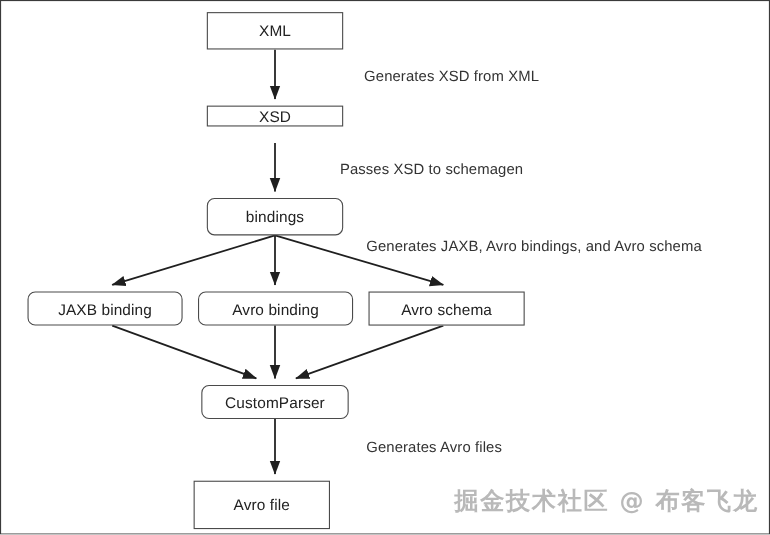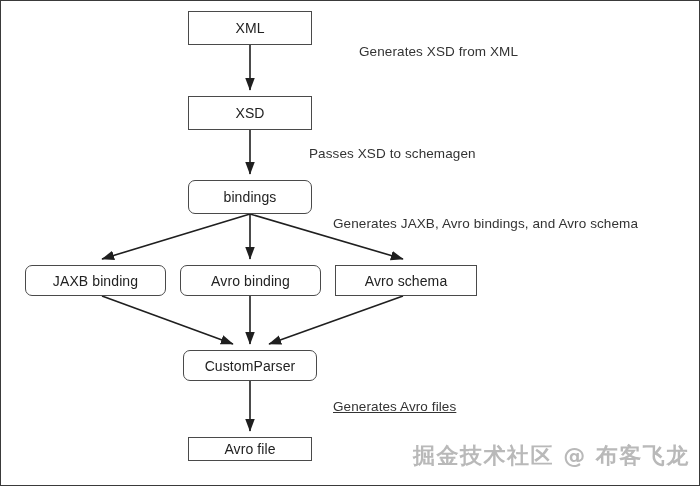--- a/index.html
+++ b/index.html
@@ -86,21 +86,21 @@
 
     <line x1="402" y1="295" x2="268" y2="343" stroke="#1f1f1f" stroke-width="1.6" marker-end="url(#arrowhead)"></line>
 
     <line x1="249" y1="380" x2="249" y2="430" stroke="#1f1f1f" stroke-width="1.6" marker-end="url(#arrowhead)"></line>
   </svg>
 
   <div class="node" style="left:187px; top:10px; width:124px; height:34px;">
     <span>XML</span>
   </div>
 
-  <div class="node" style="left:187px; top:95px; width:124px; height:34px;">
+  <div class="node" style="left:187px; top:95px; width:124px; height:19px;">
     <span>XSD</span>
   </div>
 
   <div class="node rounded" style="left:187px; top:179px; width:124px; height:34px;">
     <span>bindings</span>
   </div>
 
   <div class="node rounded" style="left:24px; top:264px; width:141px; height:31px;">
     <span>JAXB binding</span>
   </div>
@@ -110,27 +110,27 @@
   </div>
 
   <div class="node rounded" style="left:182px; top:349px; width:134px; height:31px;">
     <span>CustomParser</span>
   </div>
 
   <div class="node" style="left:334px; top:264px; width:142px; height:31px;">
     <span>Avro schema</span>
   </div>
 
-  <div class="node" style="left:187px; top:436px; width:124px; height:24px;justify-content:center;">
+  <div class="node" style="left:175px; top:436px; width:124px; height:44px;justify-content:center;">
     <span>Avro file</span>
   </div>
 
-  <div class="edge-label" style="left:330px; top:43px;margin-left:28px;">Generates XSD from XML</div>
+  <div class="edge-label" style="left:330px; top:61px;">Generates XSD from XML</div>
 
   <div class="edge-label" style="left:308px; top:145px;">Passes XSD to schemagen</div>
 
   <div class="edge-label" style="left:332px; top:215px;">Generates JAXB, Avro bindings, and Avro schema</div>
 
-  <div class="edge-label" style="left:332px; top:398px;text-decoration:underline;">Generates Avro files</div>
+  <div class="edge-label" style="left:332px; top:398px;">Generates Avro files</div>
 
   <div class="watermark" style="left:412px; top:440px;">掘金技术社区 @ 布客飞龙</div>
 
 </div>
 
 </body></html>

